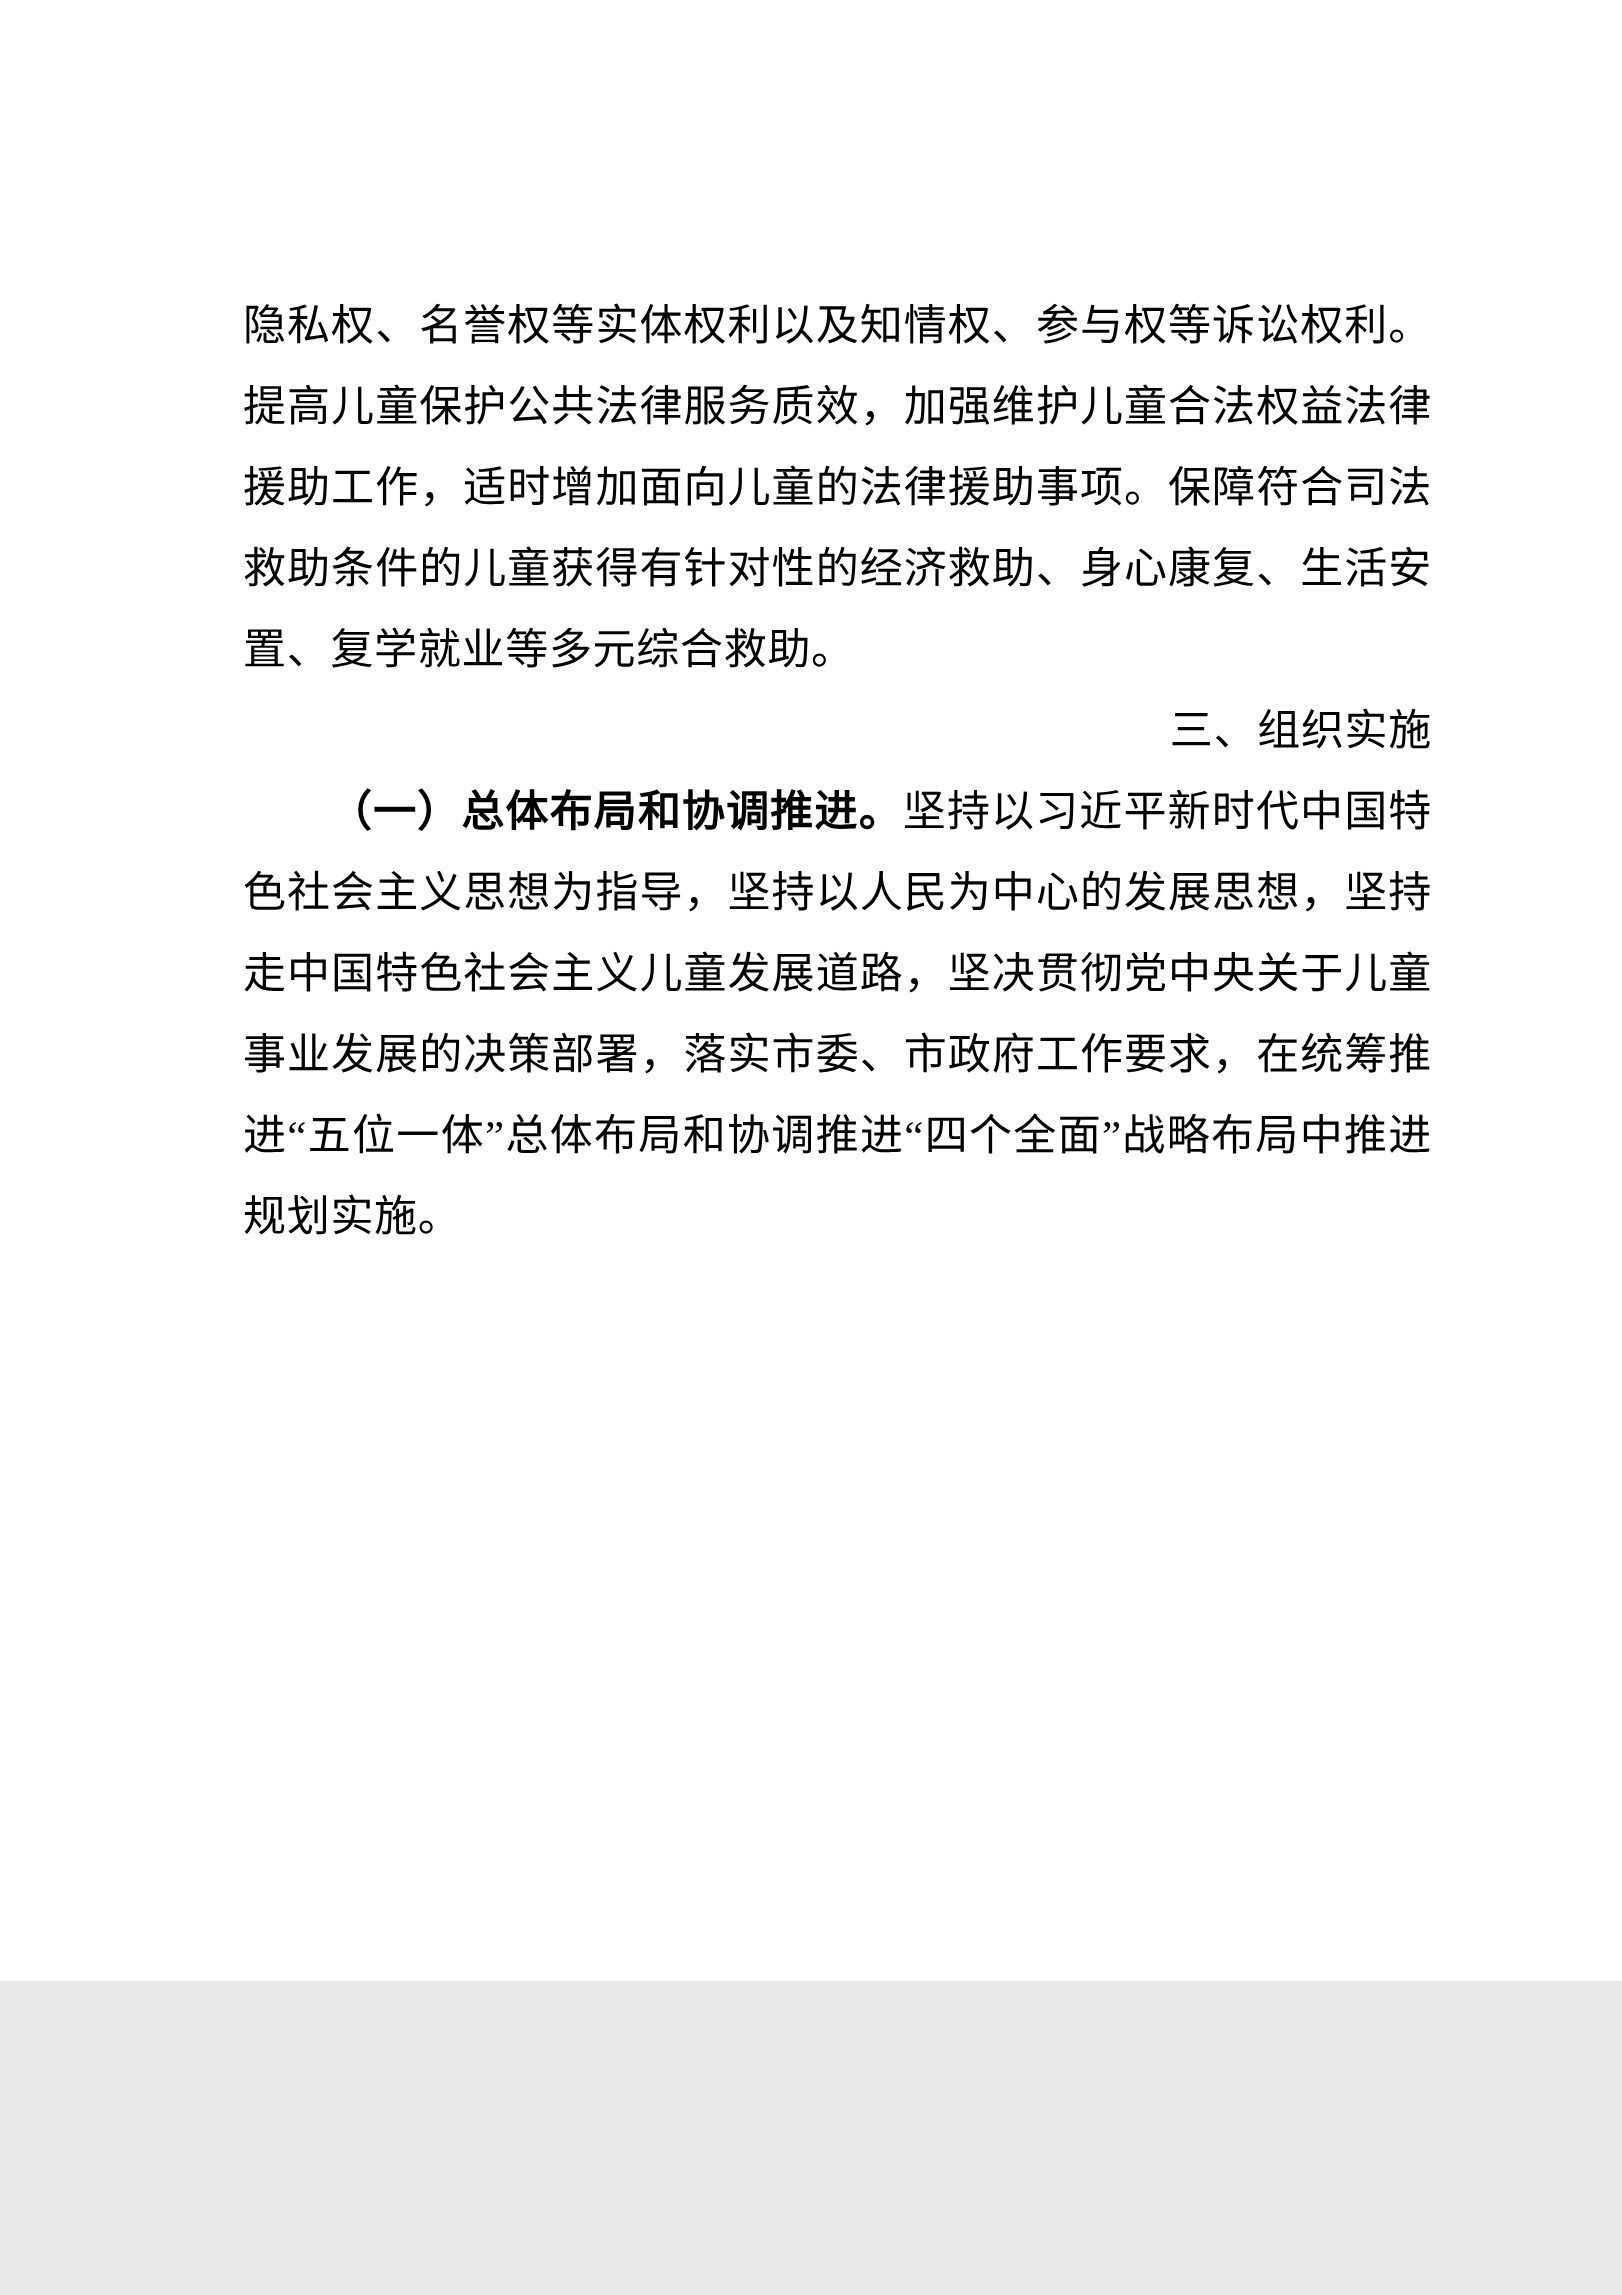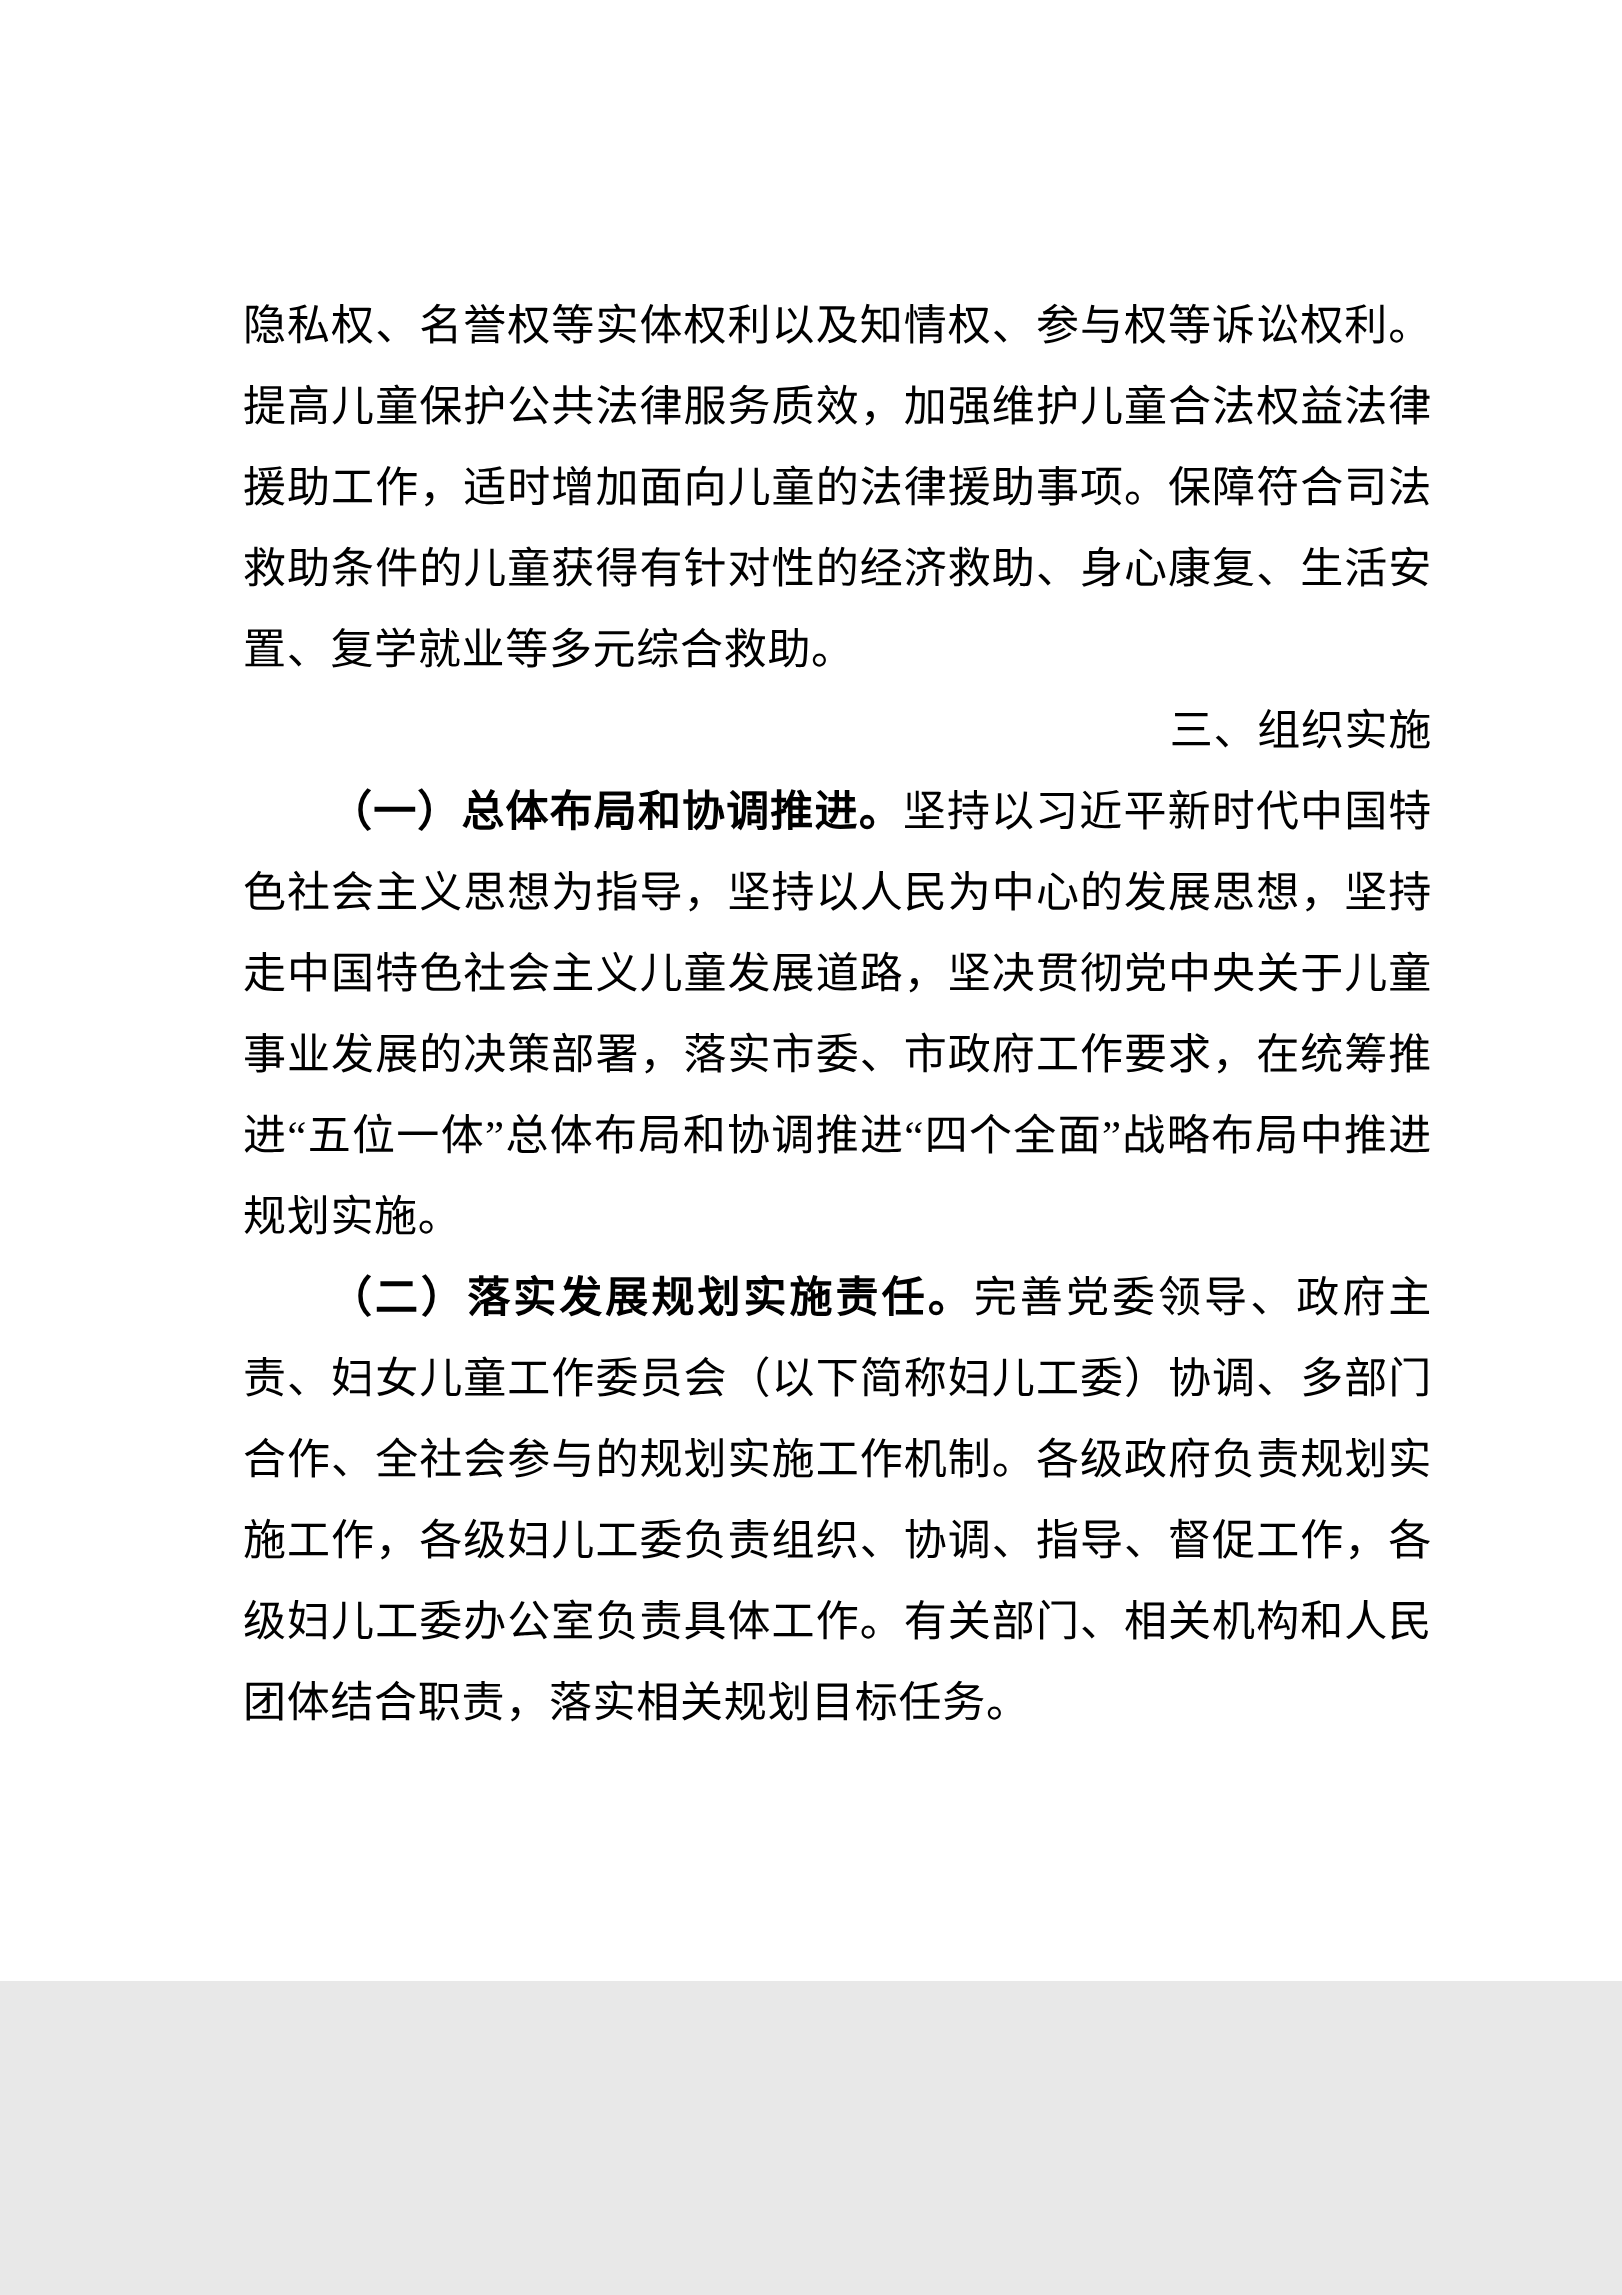--- a/index.html
+++ b/index.html
@@ -69,21 +69,20 @@
 <div class="page">
 
   <div class="content">
 
     <p class="para no-indent">隐私权、名誉权等实体权利以及知情权、参与权等诉讼权利。提高儿童保护公共法律服务质效，加强维护儿童合法权益法律援助工作，适时增加面向儿童的法律援助事项。保障符合司法救助条件的儿童获得有针对性的经济救助、身心康复、生活安置、复学就业等多元综合救助。</p>
 
     <h2 class="heading">三、组织实施</h2>
 
     <p class="para indent"><span class="lead">（一）总体布局和协调推进。</span><span>坚持以习近平新时代中国特色社会主义思想为指导，坚持以人民为中心的发展思想，坚持走中国特色社会主义儿童发展道路，坚决贯彻党中央关于儿童事业发展的决策部署，落实市委、市政府工作要求，在统筹推进“五位一体”总体布局和协调推进“四个全面”战略布局中推进规划实施。</span></p>
 
-    <p class="para indent"><span class="lead">（二）落实发展规划实施责任。</span><span>完善党委领导、政府主责、妇女儿童工作委员会（以下简称妇儿工委）协调、多部门合作、全社会参与的规划实施工作机制。各级政府负责规划实施工作，各级妇儿工委负责组织、协调、指导、督促工作，各级妇儿工委办公室负责具体工作。有关部门、相关机构和人民团体结合职责，落实相关规划目标任务。</span></p>
 
 
   </div>
 
   <div class="page-number">
     <span class="dash">—</span><span class="num">84</span><span class="dash">—</span>
   </div>
 
 </div>
 

